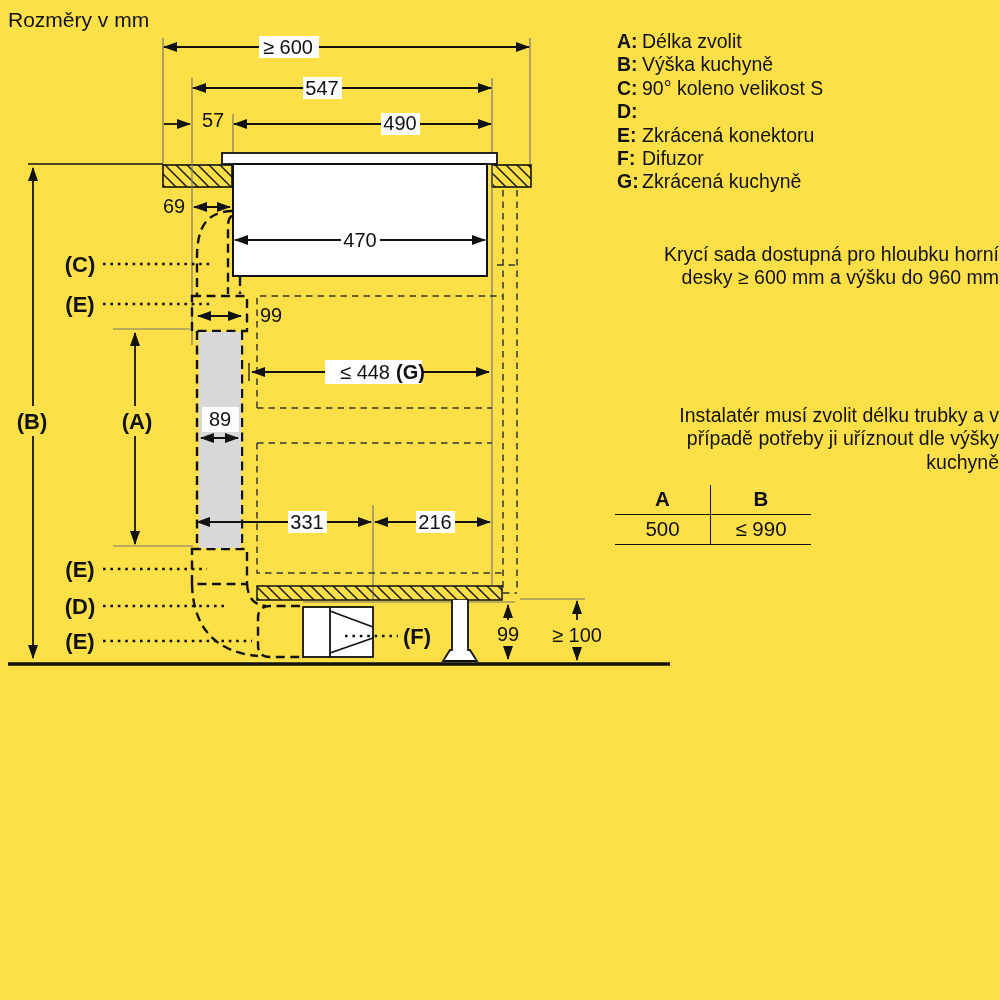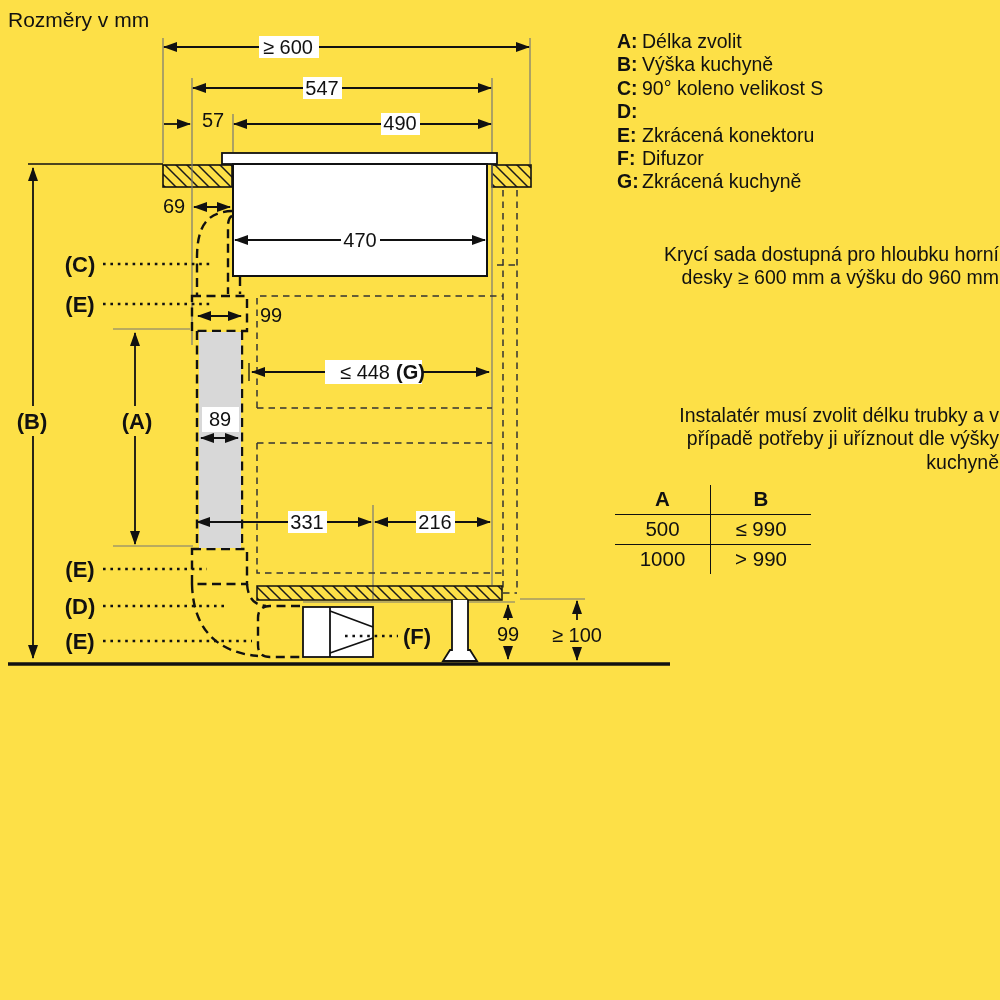--- a/index.html
+++ b/index.html
@@ -217,19 +217,15 @@
   
   <div id="sizetbl">
     <div class="trow thead">
       <div class="tc c1">A</div>
       <div class="tc c2">B</div>
     </div>
     <div class="trow r1">
       <div class="tc c1">500</div>
       <div class="tc c2">≤ 990</div>
     </div>
-    <div class="trow">
-      <div class="tc c1">1000</div>
-      <div class="tc c2">&gt; 990</div>
-    </div>
   </div>
 
 </div>
 
 </body></html>

